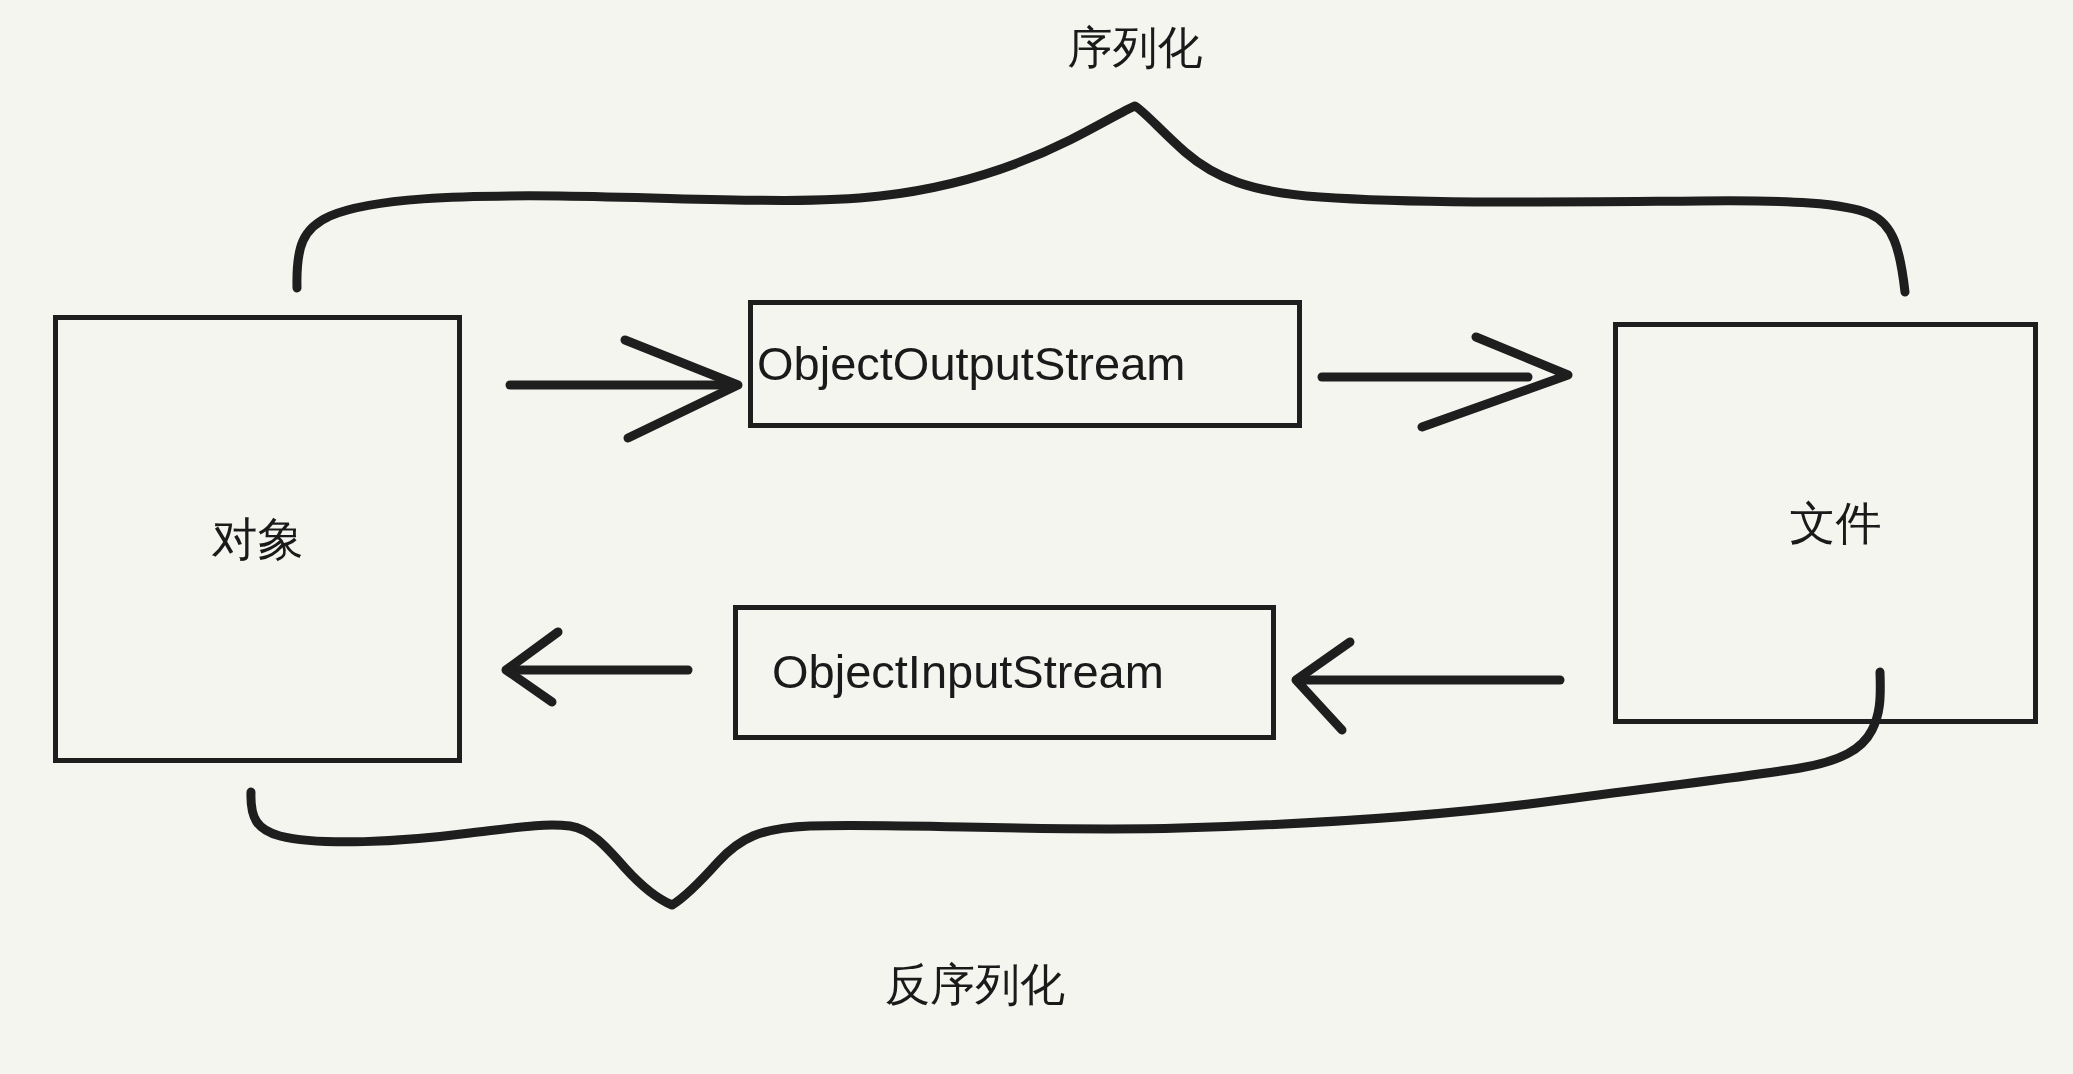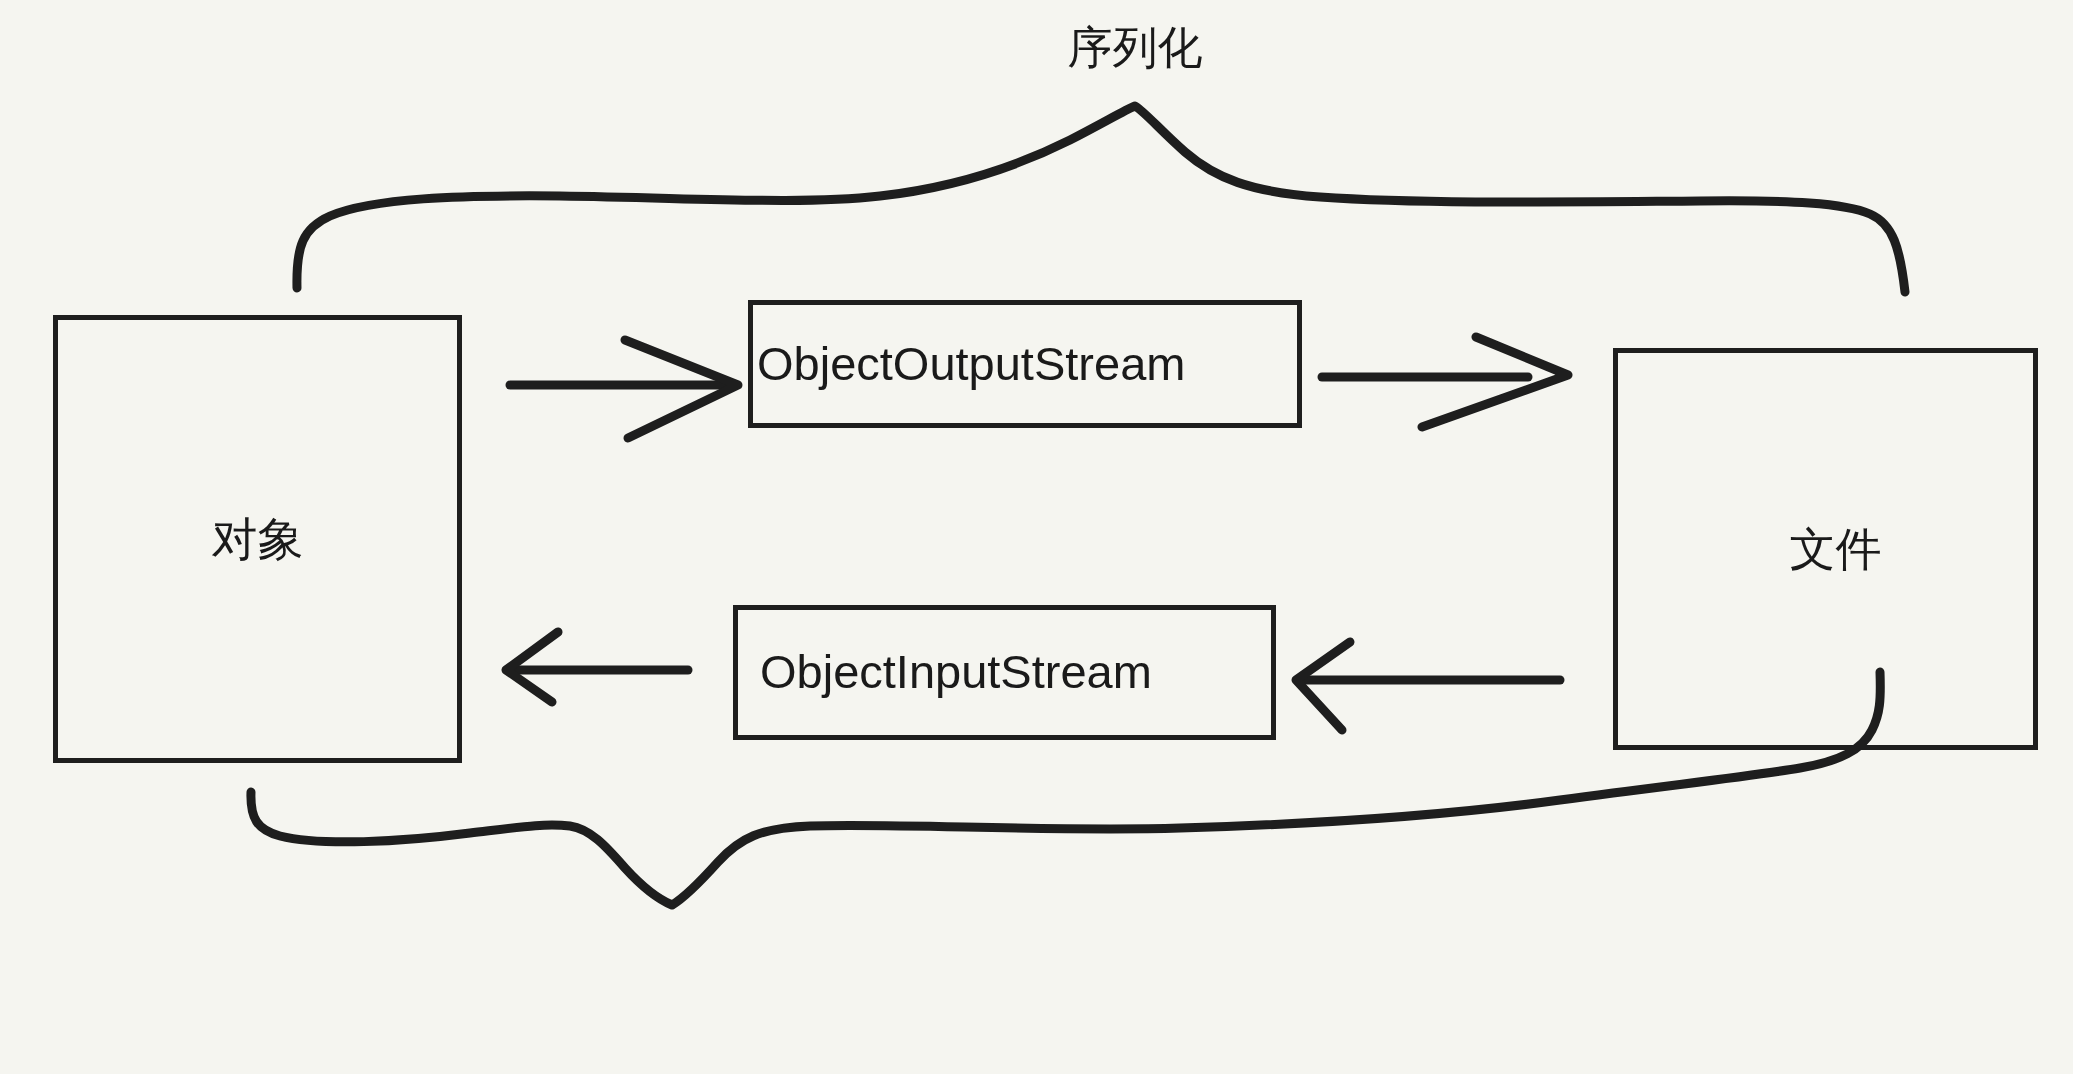--- a/index.html
+++ b/index.html
@@ -46,41 +46,41 @@
   }
   #node-object {
     left: 53px;
     top: 315px;
     width: 409px;
     height: 448px;
     font-size: 46px;
   }
   #node-file {
     left: 1613px;
-    top: 348px;
+    top: 322px;
     width: 425px;
     height: 402px;
     font-size: 46px;
     padding-left: 20px;
   }
   #node-oos {
     left: 748px;
     top: 300px;
     width: 554px;
     height: 128px;
     font-size: 47px;
     padding-left: 4px;
   }
   #node-ois {
     left: 733px;
     top: 605px;
     width: 543px;
     height: 135px;
     font-size: 47px;
-    padding-left: 22px;
+    padding-left: 34px;
   }
   .brace-label {
     position: absolute;
     color: #1a1a1a;
     font-size: 45px;
     white-space: nowrap;
     text-align: center;
   }
   #label-serialize {
     left: 935px;
@@ -163,14 +163,15 @@
   <div class="node-box left-label" id="node-ois">
     <span>ObjectInputStream</span>
   </div>
 
   <div class="node-box center-label" id="node-file">
     <span>文件</span>
   </div>
 
   <div class="brace-label" id="label-serialize">序列化</div>
 
+  <div class="brace-label" id="label-deserialize">反序列化</div>
 
 </div>
 
 </body></html>

